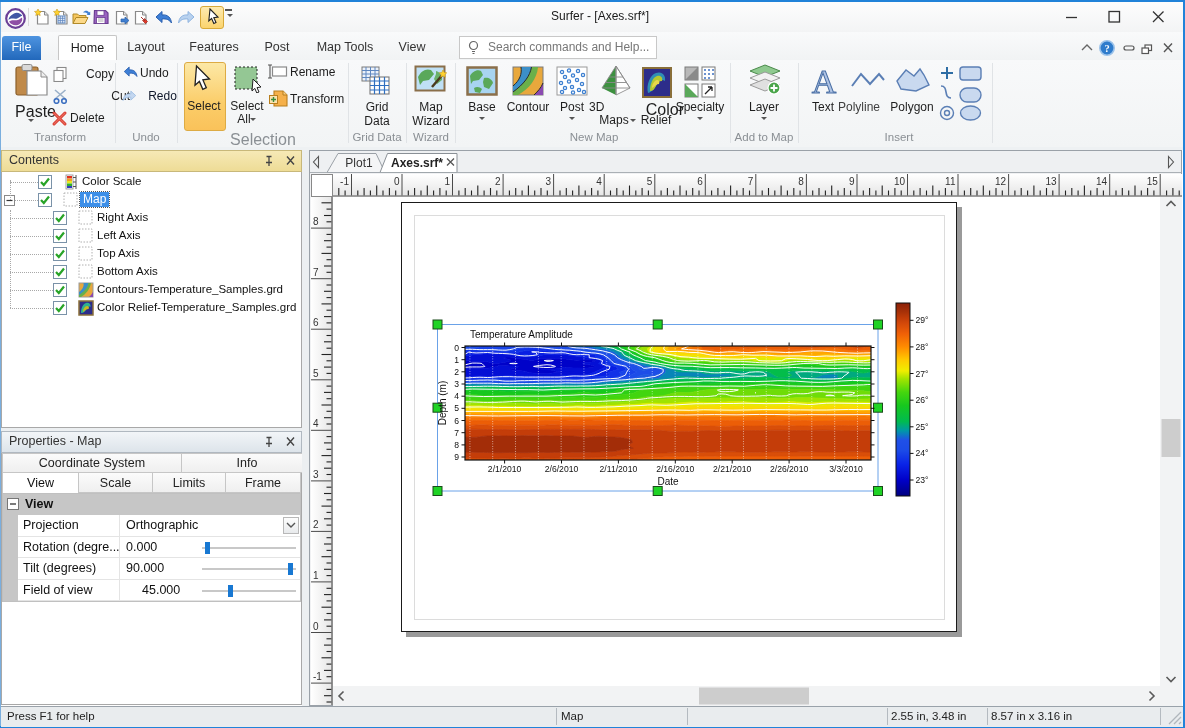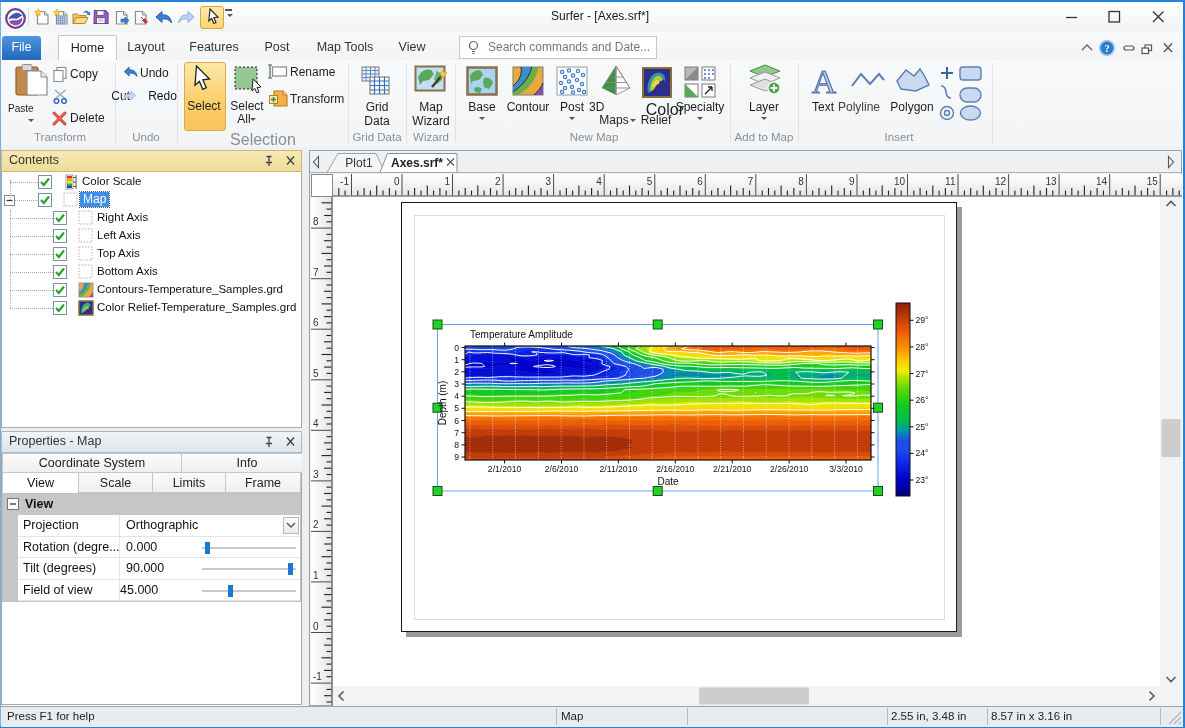--- a/index.html
+++ b/index.html
@@ -82,21 +82,21 @@
 <div class="a" style="left:115px;top:36px;width:62px;height:23px;font-size:12.5px;color:#333;text-align:center;line-height:22px">Layout</div>
 <div class="a" style="left:181px;top:36px;width:66px;height:23px;font-size:12.5px;color:#333;text-align:center;line-height:22px">Features</div>
 <div class="a" style="left:252px;top:36px;width:50px;height:23px;font-size:12.5px;color:#333;text-align:center;line-height:22px">Post</div>
 <div class="a" style="left:309px;top:36px;width:72px;height:23px;font-size:12.5px;color:#333;text-align:center;line-height:22px">Map Tools</div>
 <div class="a" style="left:389px;top:36px;width:46px;height:23px;font-size:12.5px;color:#333;text-align:center;line-height:22px">View</div>
 <div class="a" style="left:459px;top:36px;width:196px;height:21px;background:#fff;border:1px solid #c8c8c8">
  <svg class="a" style="left:7px;top:3px" width="13" height="15" viewBox="0 0 13 15">
   <circle cx="6.5" cy="5.5" r="4" fill="none" stroke="#666" stroke-width="1.2"></circle>
   <path d="M5 11.5h3M5.5 13.5h2" stroke="#666" stroke-width="1"></path>
     </svg>
- <div class="a" style="left:28px;top:3px;font-size:12px;color:#777">Search commands and Date...</div>
+ <div class="a" style="left:28px;top:3px;font-size:12px;color:#777">Search commands and Help...</div>
 </div>
 
 <svg class="a" style="left:1080px;top:40px" width="100" height="16" viewBox="0 0 100 16">
  <path d="M2 10 l5-5 5 5" fill="none" stroke="#666" stroke-width="1.4"></path>
  <circle cx="27" cy="8" r="7.2" fill="#2f7ccc" stroke="#9cc3ea" stroke-width="1.6"></circle>
  <text x="27" y="11.5" font-size="10.5" font-weight="bold" fill="#fff" text-anchor="middle" font-family="Liberation Serif,serif">?</text>
  <rect x="44" y="6" width="10" height="4" rx="2" fill="none" stroke="#555" stroke-width="1.2"></rect>
  <rect x="65" y="5" width="6.5" height="5.5" fill="#fff" stroke="#555" stroke-width="1.2"></rect>
  <rect x="62" y="8" width="6.5" height="5.5" fill="#fff" stroke="#555" stroke-width="1.2"></rect>
  <path d="M84 3.5 l8 8.5 M92 3.5 l-8 8.5" stroke="#555" stroke-width="1.4"></path>
@@ -118,27 +118,27 @@
 <div class="a" style="left:376px;top:131px;width:110px;text-align:center;font-size:11.5px;color:#8a8f94">Wizard</div>
 <div class="a" style="left:539px;top:131px;width:110px;text-align:center;font-size:11.5px;color:#8a8f94">New Map</div>
 <div class="a" style="left:709px;top:131px;width:110px;text-align:center;font-size:11.5px;color:#8a8f94">Add to Map</div>
 <div class="a" style="left:844px;top:131px;width:110px;text-align:center;font-size:11.5px;color:#8a8f94">Insert</div>
 <svg class="a" style="left:13px;top:63px" width="38" height="40" viewBox="0 0 38 40">
  <rect x="3" y="4" width="22" height="28" rx="2" fill="#c08a4a" stroke="#8a5f2a" stroke-width="1.2"></rect>
  <rect x="9" y="1.5" width="10" height="6" rx="1.5" fill="#d9d9d9" stroke="#8a8a8a" stroke-width="1"></rect>
  <path d="M14 8 h14 l6 6 v18 h-20z" fill="#fff" stroke="#8a8a8a" stroke-width="1.2"></path>
  <path d="M28 8 v6 h6" fill="#eee" stroke="#8a8a8a" stroke-width="1"></path>
 </svg>
-<div class="a" style="left:8px;top:103px;width:48px;text-align:left;font-size:10px;color:#1e1e1e;line-height:1.15">Paste</div>
+<div class="a" style="left:8px;top:103px;width:48px;text-align:right;font-size:16px;color:#1e1e1e;line-height:1.15">Paste</div>
 <div class="a" style="left:27.5px;top:119px;width:0;height:0;border:3.5px solid transparent;border-top-color:#555"></div>
 <svg class="a" style="left:52px;top:66px" width="16" height="16" viewBox="0 0 16 16">
  <rect x="5" y="1.5" width="9" height="11" fill="#fff" stroke="#8a8a8a" stroke-width="1.1"></rect>
  <rect x="2" y="4.5" width="9" height="11" fill="#fff" stroke="#8a8a8a" stroke-width="1.1"></rect>
 </svg>
-<div class="a" style="left:70px;top:68px;width:60px;text-align:left;font-size:12px;color:#1e1e1e;line-height:1.15">Copy</div>
+<div class="a" style="left:70px;top:68px;width:60px;text-align:center;font-size:12px;color:#1e1e1e;line-height:1.15">Copy</div>
 <svg class="a" style="left:52px;top:88px" width="17" height="16" viewBox="0 0 17 16">
  <path d="M3 2 L13.5 11 M13.5 2 L3 11" stroke="#9ab0c8" stroke-width="1.6"></path>
  <circle cx="4.5" cy="13" r="2.3" fill="none" stroke="#3c6fc0" stroke-width="1.6"></circle>
  <circle cx="12" cy="13" r="2.3" fill="none" stroke="#3c6fc0" stroke-width="1.6"></circle>
 </svg>
 <div class="a" style="left:70px;top:90px;width:60px;text-align:right;font-size:12px;color:#1e1e1e;line-height:1.15">Cut</div>
 <svg class="a" style="left:51px;top:110px" width="17" height="17" viewBox="0 0 17 17">
  <path d="M3 3 L14 14 M14 3 L3 14" stroke="#d8372a" stroke-width="3" stroke-linecap="round"></path>
  <path d="M3 3 L14 14 M14 3 L3 14" stroke="#e8685c" stroke-width="1.2" stroke-linecap="round"></path>
 </svg>
@@ -430,21 +430,21 @@
 <div class="a" style="left:126px;top:536.5px;font-size:12.5px;color:#111;line-height:21px">0.000</div>
 <div class="a" style="left:202px;top:546.5px;width:94px;height:2px;background:#c8c8c8"></div>
 <div class="a" style="left:205px;top:541.5px;width:5px;height:12px;background:#1878d2"></div>
 <div class="a" style="left:18px;top:558.0px;width:282px;height:21.5px;border-bottom:1px solid #e4e4e4;box-sizing:border-box"></div>
 <div class="a" style="left:18px;top:558.0px;width:102px;height:21.5px;border-right:1px solid #e4e4e4;box-sizing:border-box;font-size:12.5px;color:#111;line-height:21px;padding-left:5px;white-space:nowrap;overflow:hidden">Tilt (degrees)</div>
 <div class="a" style="left:126px;top:558.0px;font-size:12.5px;color:#111;line-height:21px">90.000</div>
 <div class="a" style="left:202px;top:568.0px;width:94px;height:2px;background:#c8c8c8"></div>
 <div class="a" style="left:288px;top:563.0px;width:5px;height:12px;background:#1878d2"></div>
 <div class="a" style="left:18px;top:579.5px;width:282px;height:21.5px;border-bottom:1px solid #e4e4e4;box-sizing:border-box"></div>
 <div class="a" style="left:18px;top:579.5px;width:102px;height:21.5px;border-right:1px solid #e4e4e4;box-sizing:border-box;font-size:12.5px;color:#111;line-height:21px;padding-left:5px;white-space:nowrap;overflow:hidden">Field of view</div>
-<div class="a" style="left:120px;top:579.5px;font-size:12.5px;color:#111;line-height:21px">45.000</div>
+<div class="a" style="left:142px;top:579.5px;font-size:12.5px;color:#111;line-height:21px">45.000</div>
 <div class="a" style="left:202px;top:589.5px;width:94px;height:2px;background:#c8c8c8"></div>
 <div class="a" style="left:228px;top:584.5px;width:5px;height:12px;background:#1878d2"></div>
 <div class="a" style="left:302px;top:150px;width:7px;height:557px;background:#eceff1"></div>
 <div class="a" style="left:309px;top:150px;width:873px;height:556px;background:#f0f1f3;border:1px solid #9aa1a8;box-sizing:border-box"></div>
 <svg class="a" style="left:310px;top:151px" width="871" height="22" viewBox="0 0 871 22">
  <rect x="0" y="0" width="871" height="22" fill="#eef0f2"></rect>
  <path d="M8.5 5.5 L3.5 11 L8.5 16.5z" fill="none" stroke="#555" stroke-width="1.1"></path>
  <path d="M858.5 5.5 L863.5 11 L858.5 16.5z" fill="none" stroke="#555" stroke-width="1.1"></path>
  <path d="M17 21.5 L28 2.5 L66 2.5 L75 21.5z" fill="#f4f5f6" stroke="#9aa0a6" stroke-width="1"></path>
  <text x="49" y="16" font-size="12" fill="#333" text-anchor="middle">Plot1</text>

